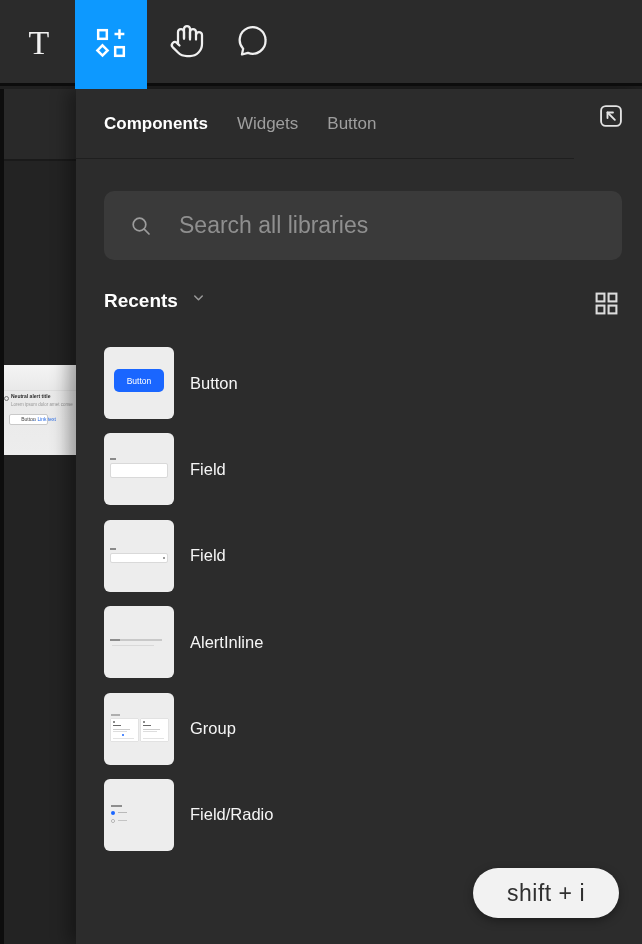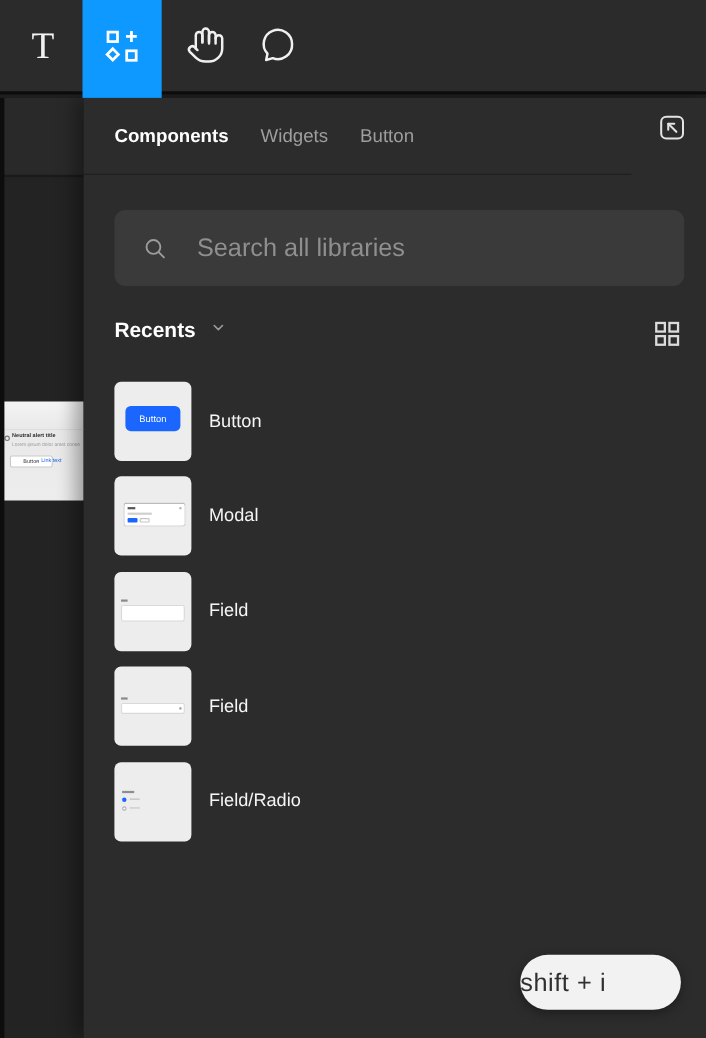--- a/index.html
+++ b/index.html
@@ -135,21 +135,21 @@
   .gr-label { left:7px; top:26px; width:11px; height:2px; background:#8e8e8e; }
   .gr-r1 { left:7px; top:32px; width:4px; height:4px; border-radius:50%; background:#1a66ff; }
   .gr-b1 { left:14px; top:33px; width:9px; height:1.5px; background:#b9b9b9; }
   .gr-r2 { left:7px; top:40px; width:4px; height:4px; border-radius:50%; background:#fff;
     border:0.5px solid #b0b0b0; }
   .gr-b2 { left:14px; top:41px; width:9px; height:1.5px; background:#c4c4c4; }
 
   
   .shortcut-pill { position:absolute; left:397px; top:779px; width:146px; height:50px;
     background:#f2f2f2; border-radius:26px; display:flex; align-items:center;
-    box-shadow:0 3px 10px rgba(0,0,0,0.35); z-index:6; }
+    justify-content:center; box-shadow:0 3px 10px rgba(0,0,0,0.35); z-index:6; }
   .shortcut-pill span { font-size:23px; color:#303030; letter-spacing:0.5px; }
 </style>
 </head>
 <body>
 
 <div class="stage">
 
   <div class="toolbar">
     <div class="tool tool-text">
       <span class="t-glyph">T</span>
@@ -249,51 +249,67 @@
 
     <div class="comp-list">
 
       <div class="comp-row">
         <div class="thumb">
           <div class="mini-btn">Button</div>
         </div>
         <span class="comp-label">Button</span>
       </div>
 
-      <div class="comp-row">
-        <div class="thumb">
-          <div class="mini-modal">
-            <i class="mm-title"></i>
-            <i class="mm-close"></i>
-            <i class="mm-text"></i>
-            <i class="mm-btn1"></i>
-            <i class="mm-btn2"></i>
-          </div>
-        </div>
-        <span class="comp-label">Modal</span>
-      </div>
 
       <div class="comp-row">
         <div class="thumb">
           <i class="fi-label"></i>
           <i class="fi-box"></i>
         </div>
         <span class="comp-label">Field</span>
       </div>
 
       <div class="comp-row">
         <div class="thumb">
           <i class="fs-label"></i>
           <i class="fs-box"></i>
           <i class="fs-caret"></i>
         </div>
         <span class="comp-label">Field</span>
       </div>
 
-
+      <div class="comp-row">
+        <div class="thumb">
+          <i class="ai-line1"></i>
+          <i class="ai-line2"></i>
+        </div>
+        <span class="comp-label">AlertInline</span>
+      </div>
+
+      <div class="comp-row">
+        <div class="thumb">
+          <i class="g-label"></i>
+          <div class="g-card c1">
+            <i class="gc-dot"></i>
+              <i class="gc-bold"></i>
+            <i class="gc-l1"></i>
+              <i class="gc-l2"></i>
+            <i class="gc-bot"></i>
+              <i class="gc-blue"></i>
+          </div>
+          <div class="g-card c2">
+            <i class="gc-dot"></i>
+              <i class="gc-bold"></i>
+            <i class="gc-l1"></i>
+              <i class="gc-l2"></i>
+            <i class="gc-bot"></i>
+          </div>
+        </div>
+        <span class="comp-label">Group</span>
+      </div>
 
       <div class="comp-row">
         <div class="thumb">
           <i class="gr-label"></i>
           <i class="gr-r1"></i>
           <i class="gr-b1"></i>
           <i class="gr-r2"></i>
           <i class="gr-b2"></i>
         </div>
         <span class="comp-label">Field/Radio</span>

